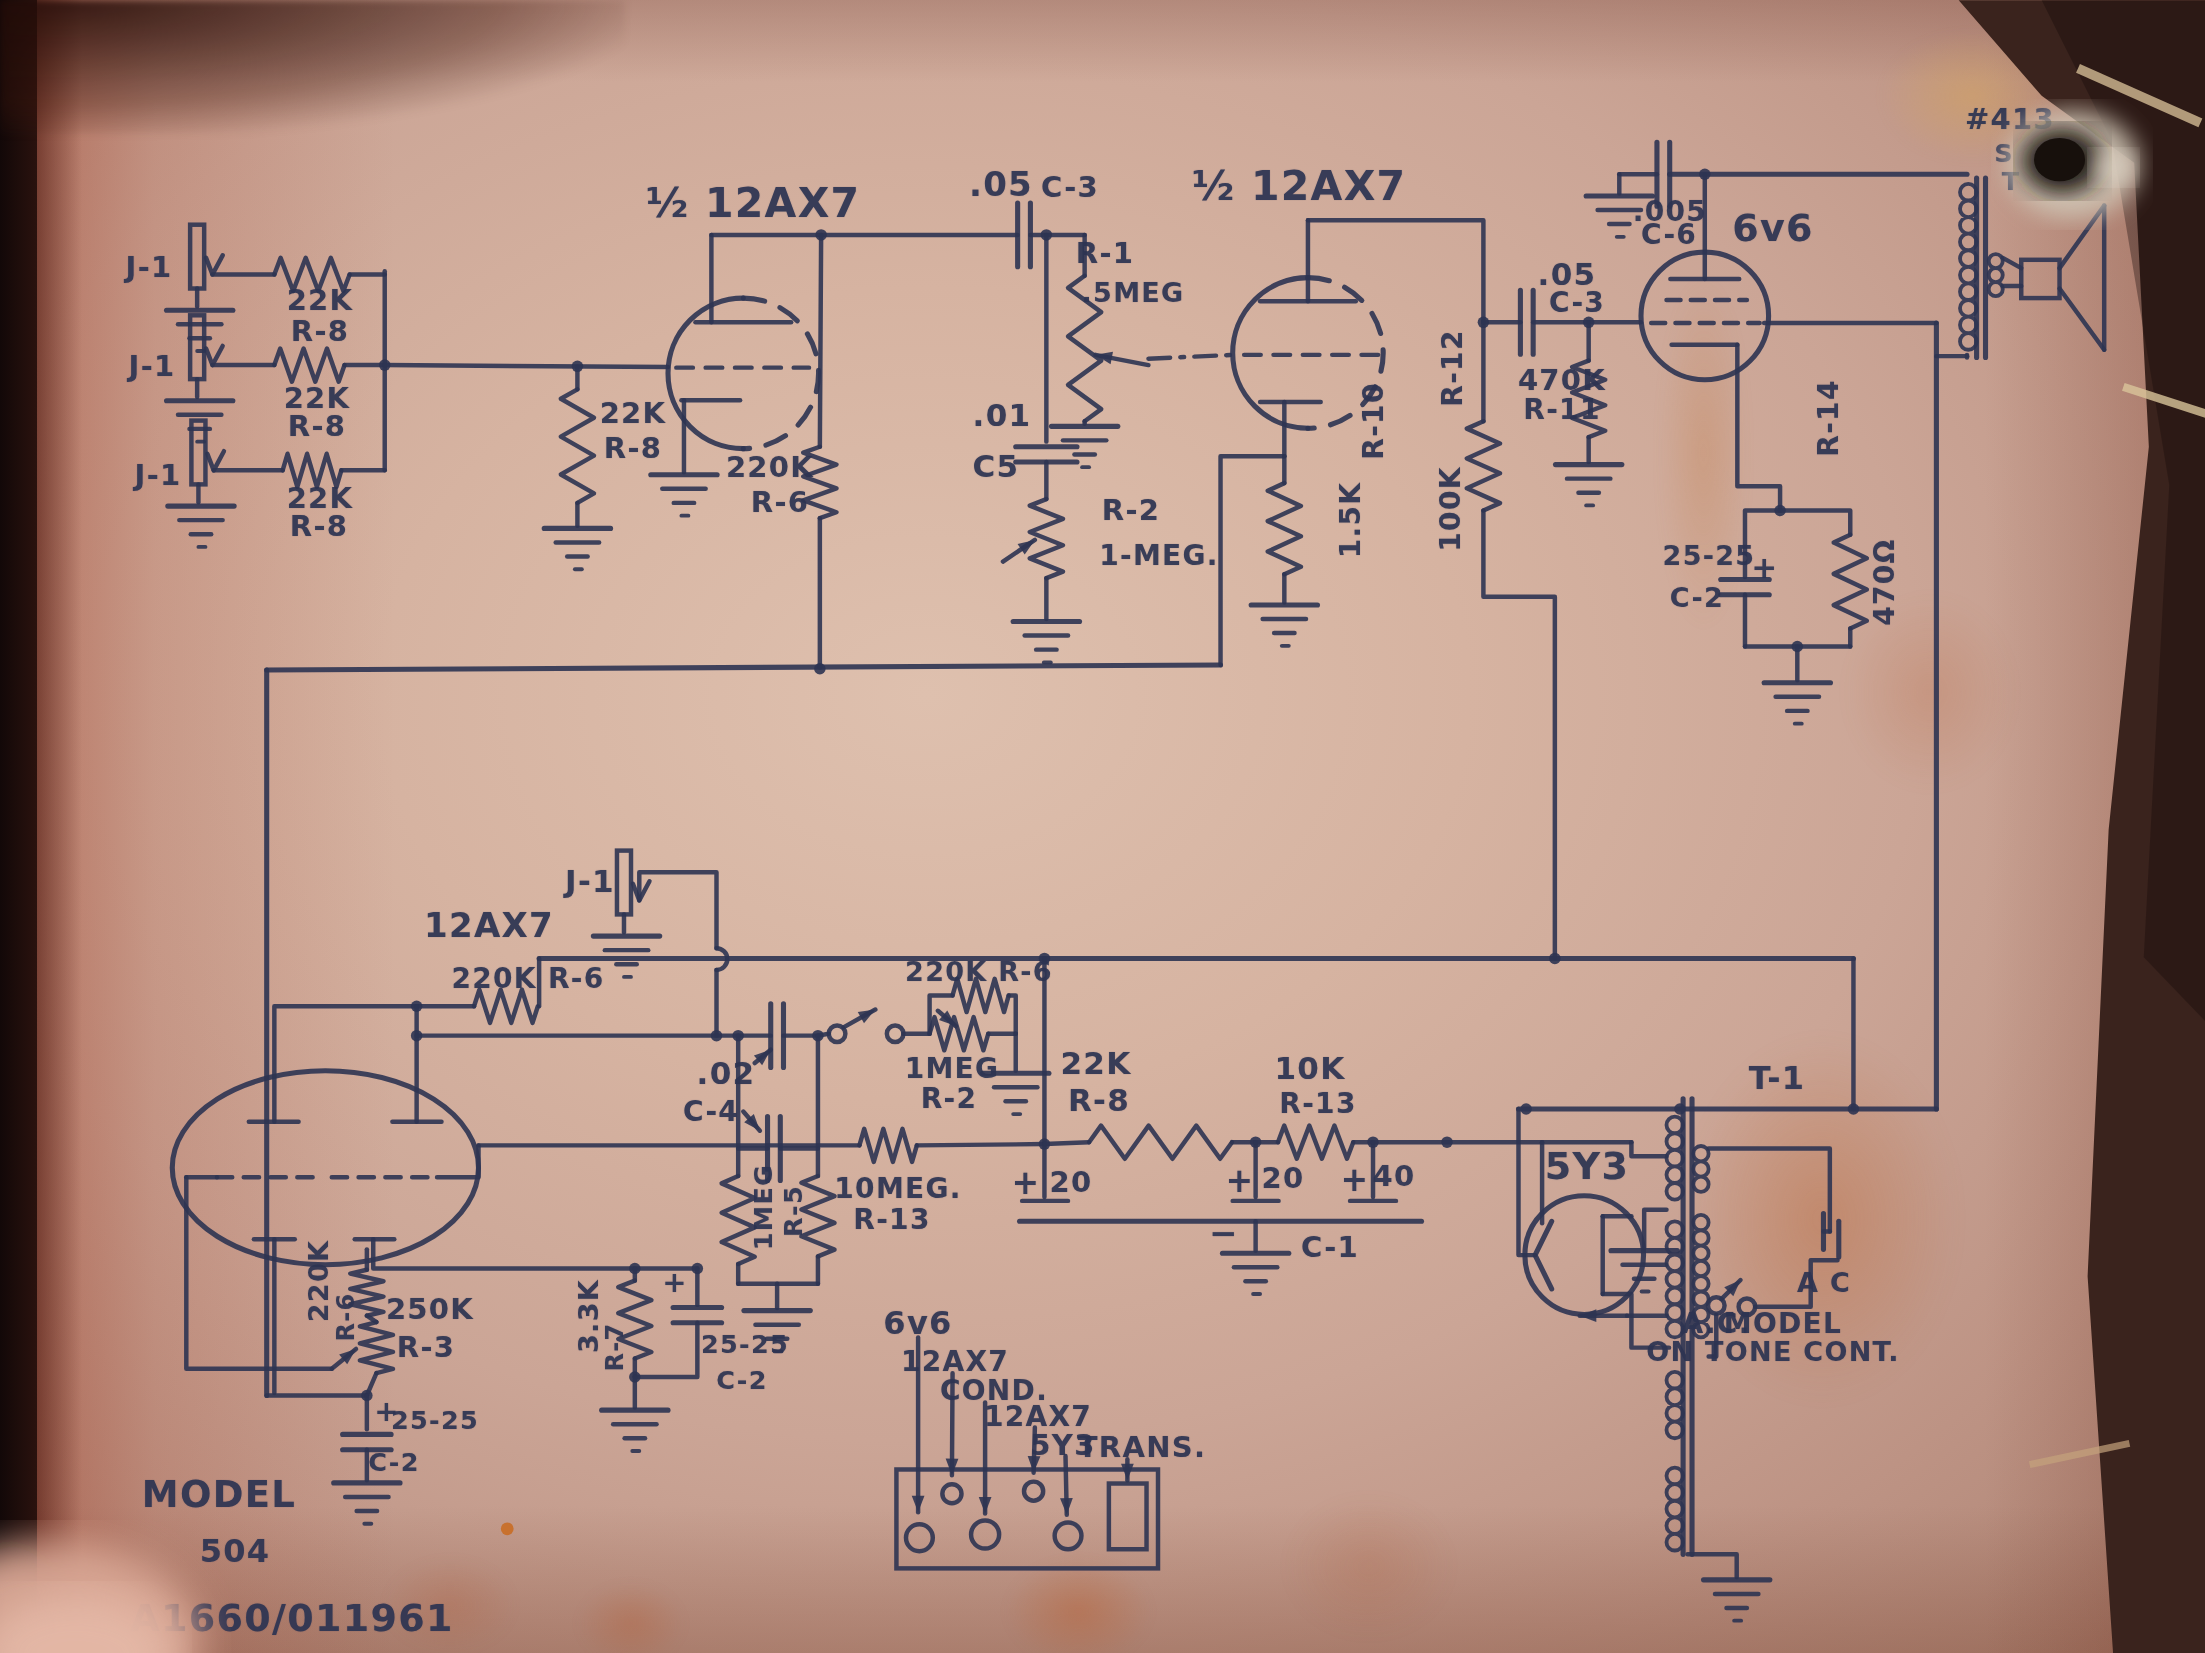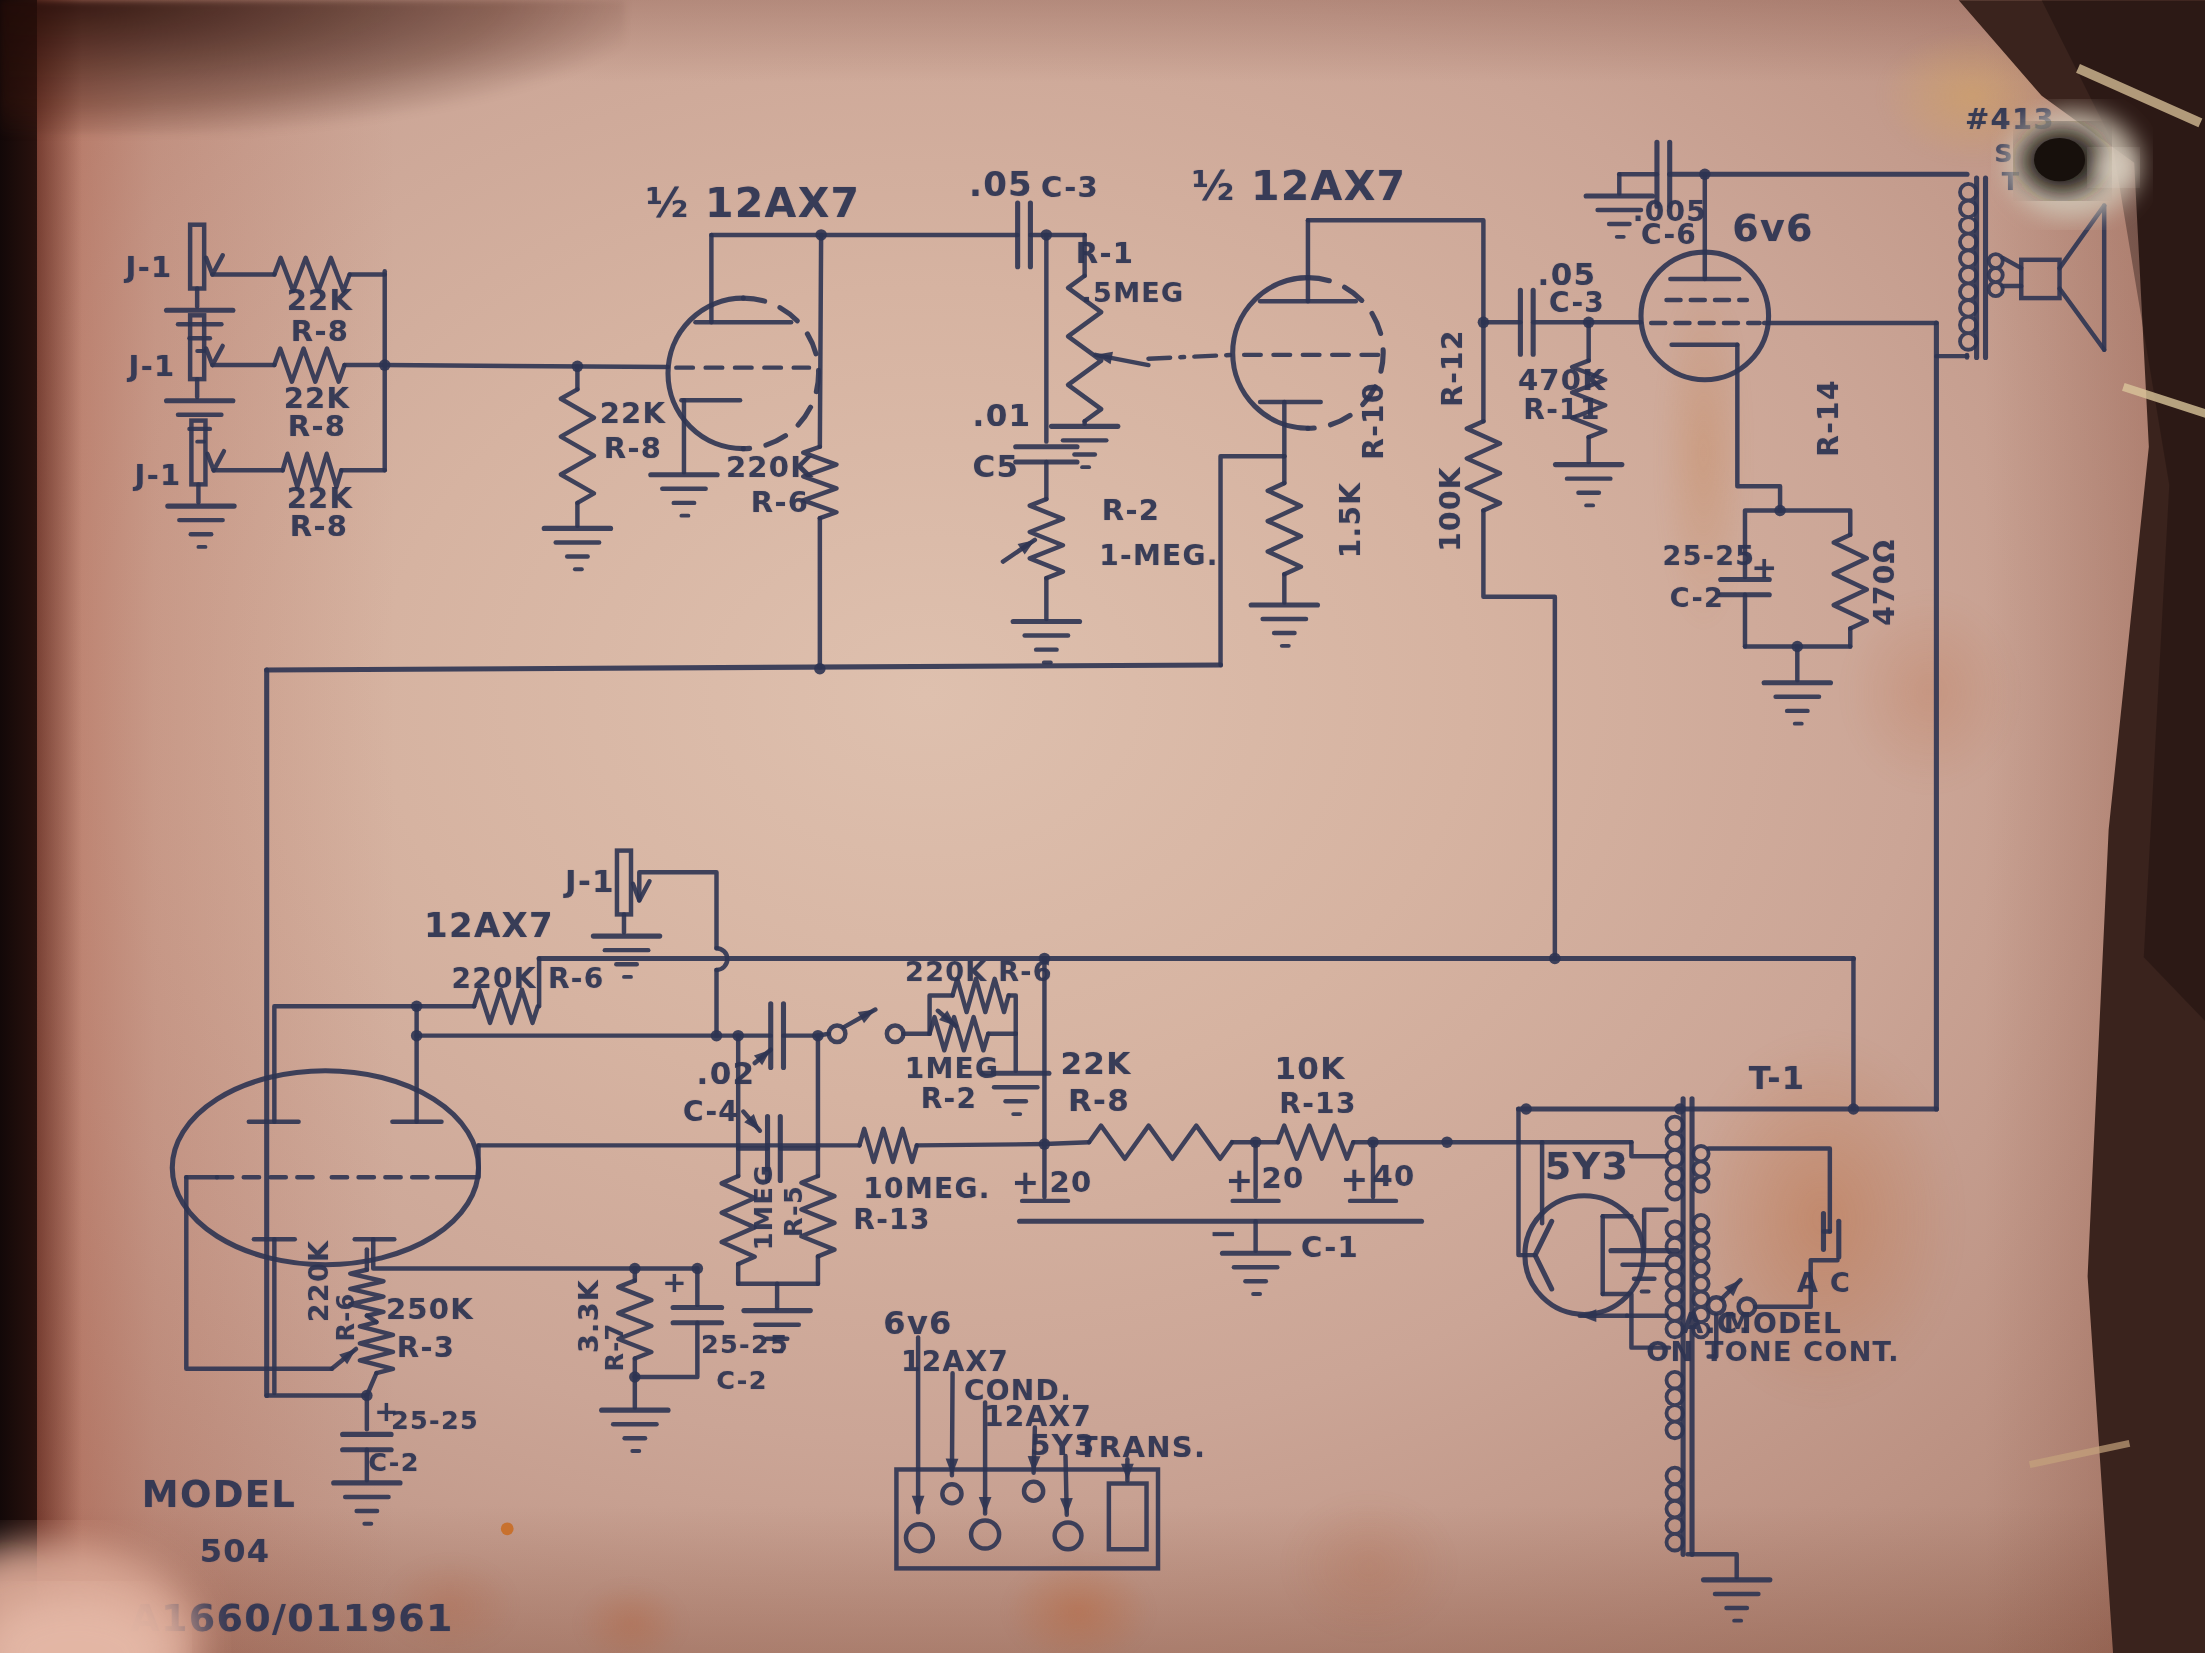--- a/index.html
+++ b/index.html
@@ -463,21 +463,21 @@
       <div class="lbl" style="left: 590px; top: 881px; font-size: 31px; transform: translate(-50%, -50%);">J-1</div>
       <div class="lbl" style="left: 489px; top: 925px; font-size: 34px; transform: translate(-50%, -50%);">12AX7</div>
       <div class="lbl" style="left: 528px; top: 978px; font-size: 28px; transform: translate(-50%, -50%);">220K R-6</div>
       <div class="lbl" style="left: 726px; top: 1073px; font-size: 31px; transform: translate(-50%, -50%);">.02</div>
       <div class="lbl" style="left: 711px; top: 1111px; font-size: 28px; transform: translate(-50%, -50%);">C-4</div>
       <div class="lbl" style="left: 763px; top: 1207px; font-size: 25.5px; transform: translate(-50%, -50%) rotate(-90deg);">1MEG</div>
       <div class="lbl" style="left: 793px; top: 1211px; font-size: 25.5px; transform: translate(-50%, -50%) rotate(-90deg);">R-5</div>
       <div class="lbl" style="left: 979px; top: 971px; font-size: 27px; transform: translate(-50%, -50%);">220K R-6</div>
       <div class="lbl" style="left: 952px; top: 1068px; font-size: 28px; transform: translate(-50%, -50%);">1MEG</div>
       <div class="lbl" style="left: 949px; top: 1098px; font-size: 28px; transform: translate(-50%, -50%);">R-2</div>
-      <div class="lbl" style="left: 898px; top: 1188px; font-size: 28px; transform: translate(-50%, -50%); margin-left: 29px;">10MEG.</div>
+      <div class="lbl" style="left: 898px; top: 1188px; font-size: 28px; transform: translate(-50%, -50%);">10MEG.</div>
       <div class="lbl" style="left: 892px; top: 1219px; font-size: 28px; transform: translate(-50%, -50%);">R-13</div>
       <div class="lbl" style="left: 1096px; top: 1063px; font-size: 31px; transform: translate(-50%, -50%);">22K</div>
       <div class="lbl" style="left: 1099px; top: 1100px; font-size: 31px; transform: translate(-50%, -50%);">R-8</div>
       <div class="lbl" style="left: 1310px; top: 1068px; font-size: 31px; transform: translate(-50%, -50%);">10K</div>
       <div class="lbl" style="left: 1318px; top: 1103px; font-size: 28px; transform: translate(-50%, -50%);">R-13</div>
       <div class="lbl" style="left: 1026px; top: 1182px; font-size: 33px; transform: translate(-50%, -50%);">+</div>
       <div class="lbl" style="left: 1071px; top: 1182px; font-size: 29px; transform: translate(-50%, -50%);">20</div>
       <div class="lbl" style="left: 1240px; top: 1180px; font-size: 33px; transform: translate(-50%, -50%);">+</div>
       <div class="lbl" style="left: 1283px; top: 1178px; font-size: 29px; transform: translate(-50%, -50%);">20</div>
       <div class="lbl" style="left: 1355px; top: 1179px; font-size: 33px; transform: translate(-50%, -50%);">+</div>
@@ -491,21 +491,21 @@
       <div class="lbl" style="left: 588px; top: 1316px; font-size: 27px; transform: translate(-50%, -50%) rotate(-90deg);">3.3K</div>
       <div class="lbl" style="left: 615px; top: 1347px; font-size: 24px; transform: translate(-50%, -50%) rotate(-90deg);">R-7</div>
       <div class="lbl" style="left: 387px; top: 1411px; font-size: 29px; transform: translate(-50%, -50%);">+</div>
       <div class="lbl" style="left: 435px; top: 1420px; font-size: 25.5px; transform: translate(-50%, -50%);">25-25</div>
       <div class="lbl" style="left: 394px; top: 1462px; font-size: 25.5px; transform: translate(-50%, -50%);">C-2</div>
       <div class="lbl" style="left: 675px; top: 1282px; font-size: 29px; transform: translate(-50%, -50%);">+</div>
       <div class="lbl" style="left: 745px; top: 1344px; font-size: 25.5px; transform: translate(-50%, -50%);">25-25</div>
       <div class="lbl" style="left: 742px; top: 1380px; font-size: 25.5px; transform: translate(-50%, -50%);">C-2</div>
       <div class="lbl" style="left: 918px; top: 1323px; font-size: 32px; transform: translate(-50%, -50%);">6v6</div>
       <div class="lbl" style="left: 955px; top: 1361px; font-size: 28px; transform: translate(-50%, -50%);">12AX7</div>
-      <div class="lbl" style="left: 994px; top: 1390px; font-size: 28px; transform: translate(-50%, -50%); margin-left: 24px;">COND.</div>
+      <div class="lbl" style="left: 994px; top: 1390px; font-size: 28px; transform: translate(-50%, -50%);">COND.</div>
       <div class="lbl" style="left: 1038px; top: 1416px; font-size: 28px; transform: translate(-50%, -50%);">12AX7</div>
       <div class="lbl" style="left: 1063px; top: 1445px; font-size: 29px; transform: translate(-50%, -50%);">5Y3</div>
       <div class="lbl" style="left: 1142px; top: 1447px; font-size: 29px; transform: translate(-50%, -50%);">TRANS.</div>
       <div class="lbl" style="left: 1587px; top: 1166px; font-size: 38px; transform: translate(-50%, -50%);">5Y3</div>
       <div class="lbl" style="left: 1716px; top: 1323px; font-size: 28px; transform: translate(-50%, -50%);">A.C.</div>
       <div class="lbl" style="left: 1783px; top: 1323px; font-size: 28px; transform: translate(-50%, -50%);">MODEL</div>
       <div class="lbl" style="left: 1773px; top: 1351px; font-size: 27px; transform: translate(-50%, -50%);">ON TONE CONT.</div>
       <div class="lbl" style="left: 1824px; top: 1282px; font-size: 27px; transform: translate(-50%, -50%);">A C</div>
       <div class="lbl" style="left: 219px; top: 1494px; font-size: 37px; transform: translate(-50%, -50%);">MODEL</div>
       <div class="lbl" style="left: 235px; top: 1551px; font-size: 32px; transform: translate(-50%, -50%);">504</div>

